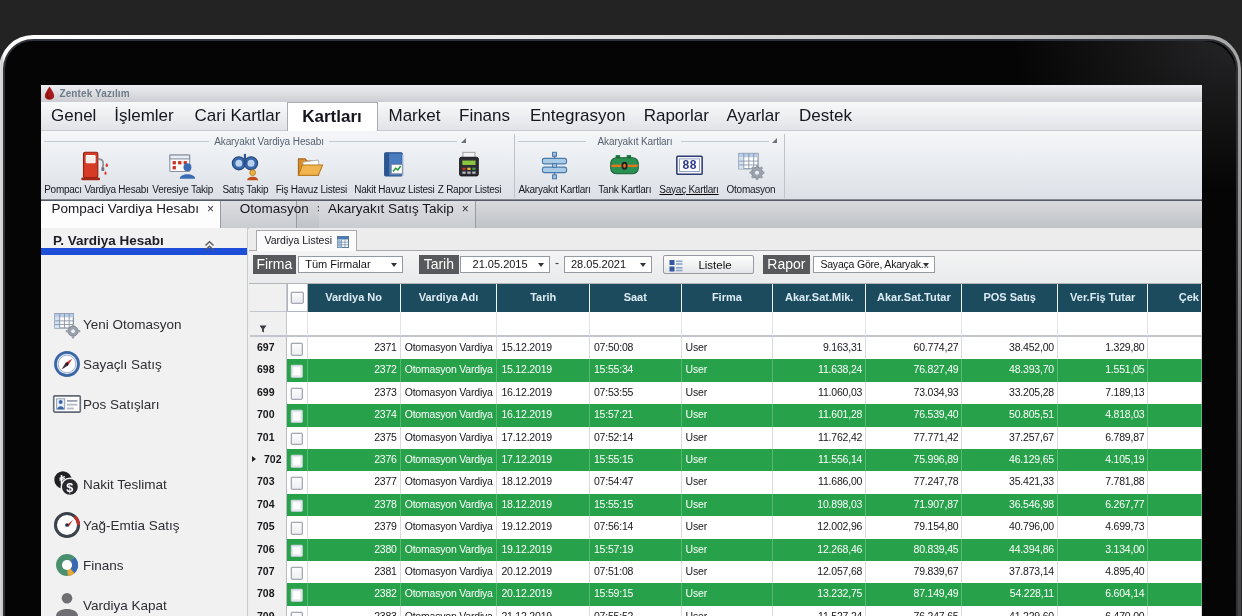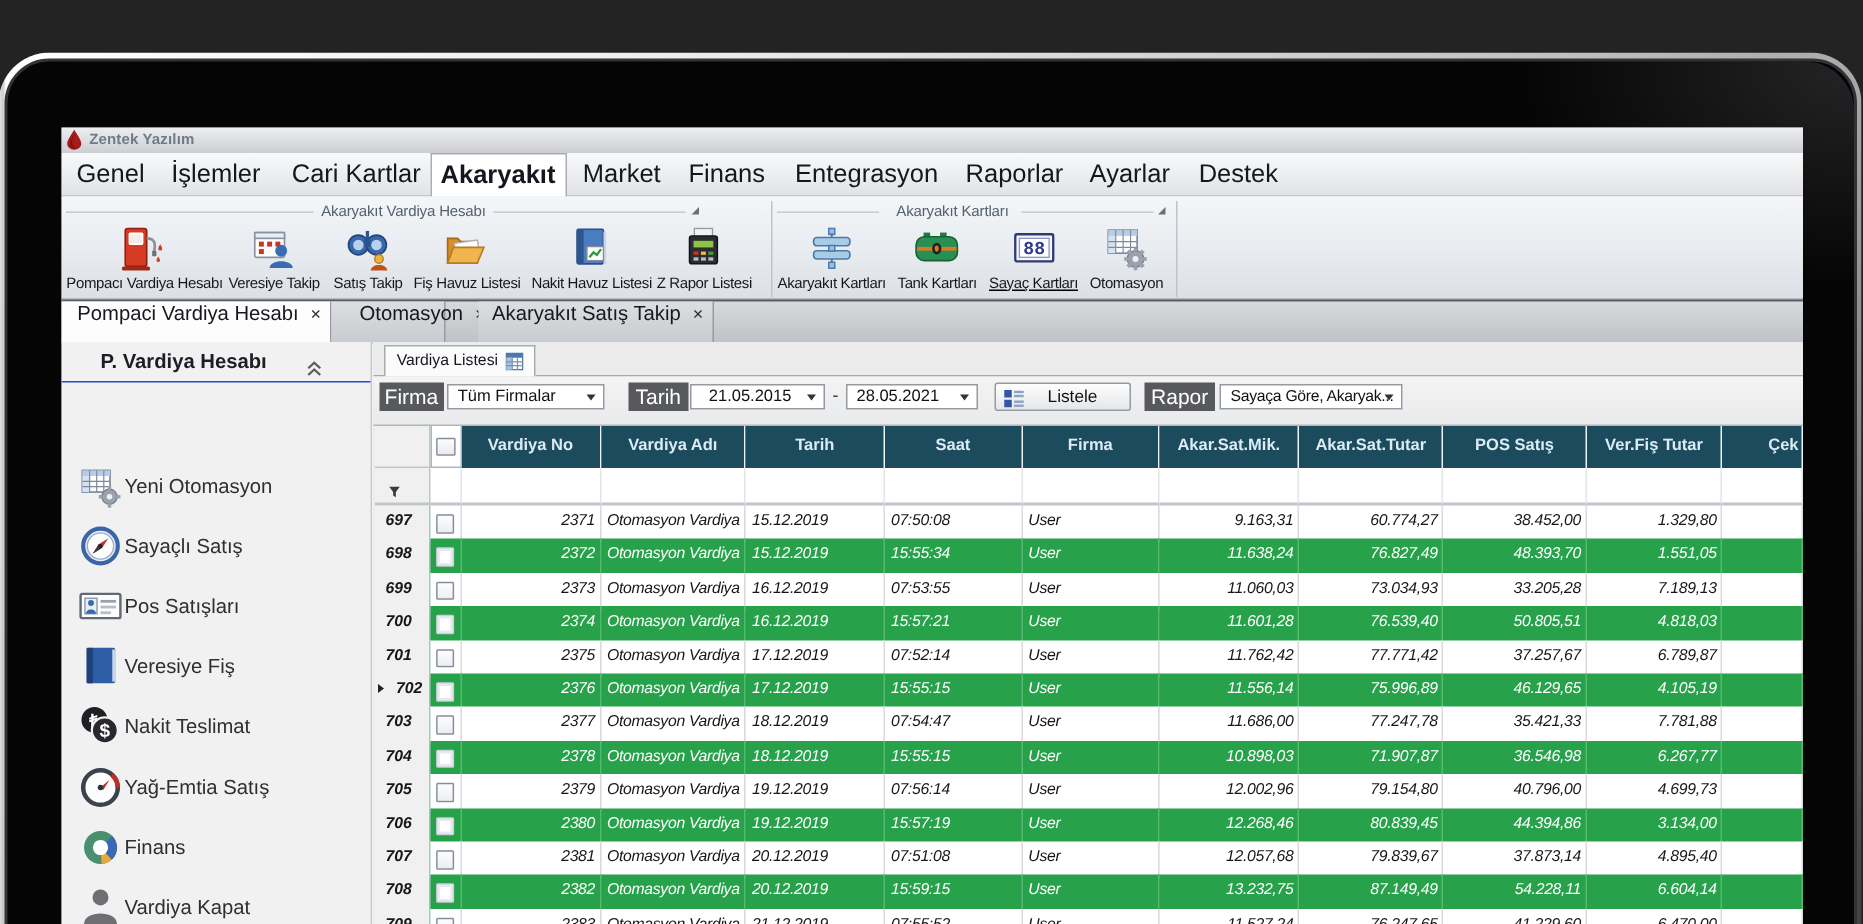--- a/index.html
+++ b/index.html
@@ -45,22 +45,22 @@
 .doctabs{position:absolute;left:0;top:115px;width:100%;height:28.5px;
  background:linear-gradient(#d7d9dc,#bfc2c6);border-top:1px solid #565a62;}
 .dtab{position:absolute;top:0;height:28.5px;font-size:13.5px;color:#17171f;
  border-right:1px solid #989ca2;background:linear-gradient(#dcdee1,#c8cbcf);
  line-height:16px;white-space:nowrap;}
 .dtab.active{background:#fdfdfd;}
 .dtab .x{font-size:12px;color:#2e2e36;font-weight:normal;margin-left:8px;}
 
 .sidebar{position:absolute;left:0;top:143.5px;width:207px;height:388px;background:#f1f1f2;
  border-right:1px solid #c9cdc9;}
-.sb-head{position:absolute;left:0;top:0;width:100%;height:27px;border-bottom:1px solid #1d4ed8;
- font-size:13.5px;font-weight:bold;color:#1d1d24;line-height:26px;padding-left:26px;}
+.sb-head{position:absolute;left:0;top:0;width:100%;height:27px;border-bottom:7px solid #1d4ed8;
+ font-size:13.5px;font-weight:bold;color:#1d1d24;line-height:26px;padding-left:12px;}
 .sb-chev{position:absolute;right:32px;top:7px;color:#5a5a60;}
 .sb-item{position:absolute;left:0;width:100%;height:40.2px;}
 .sb-item .lbl{position:absolute;left:42px;top:50%;transform:translateY(-50%);
  font-size:13.5px;color:#2e2e33;white-space:nowrap;}
 .sb-item svg{position:absolute;left:11px;top:50%;transform:translateY(-50%);}
 
 .main{position:absolute;left:208px;top:143.5px;width:953px;height:388px;background:#ececed;}
 .vtab-row{position:absolute;left:0;top:0;width:100%;height:22.5px;border-bottom:1px solid #a8aaad;
  background:#ececed;}
 .vtab{position:absolute;left:6.5px;top:2px;width:101px;height:21px;background:#fbfbfc;
@@ -72,32 +72,32 @@
  font-size:14px;text-align:center;line-height:18px;}
 .tcombo{position:absolute;top:5px;height:17.5px;background:#fff;border:1px solid #9599a0;
  font-size:11px;color:#111;line-height:15.5px;padding-left:6px;padding-right:16px;white-space:nowrap;overflow:hidden;}
 .tcombo .arr{position:absolute;right:5px;top:6.5px;width:0;height:0;
  border-left:3.5px solid transparent;border-right:3.5px solid transparent;
  border-top:4px solid #333;}
 .lbtn{position:absolute;left:413.5px;top:4px;width:91px;height:19.5px;
  background:linear-gradient(#fefefe,#e4e6e9);border:1px solid #9599a0;border-radius:2px;
  font-size:11.5px;color:#111;text-align:center;line-height:18px;}
 
-.grid{position:absolute;left:1px;top:56px;width:952px;height:332px;background:#22c55e;}
+.grid{position:absolute;left:1px;top:56px;width:952px;height:332px;background:#bef264;}
 .grow{display:grid;grid-template-columns:37px 20.5px 93.2px 96.7px 92.6px 91.6px 91.6px 93.1px 96.2px 95.5px 90.5px auto;position:absolute;left:0;width:100%;}
 .gc{position:relative;overflow:hidden;white-space:nowrap;}
 .ghead{height:28px;}
 .ghead .gc{background:#1c4b5d;color:#dcebf5;font-weight:bold;font-size:11px;
  text-align:center;line-height:27px;border-right:1px solid #eef3f6;}
 .ghead .gc.hcell{background:#f0f0f1;border-right:1px solid #c3c6cc;border-bottom:1px solid #c3c6cc;}
 .ghead .gc.ckcell{background:#fff;border:1px solid #b0b4bc;border-top:none;}
 .gfilter{top:28px;height:25px;background:#fff;}
 .gfilter .gc{border-right:1px solid #e2e4e8;border-bottom:2px solid #c2c5cb;}
 .gfilter .gc.hcell{background:#f0f0f1;border-right:1px solid #c3c6cc;}
-.drow{height:25px;font-size:10.5px;letter-spacing:-0.2px;font-style:italic;}
+.drow{height:25px;font-size:10.5px;letter-spacing:-0.2px;}
 .drow .gc{line-height:21.5px;}
 .drow.w .gc{background:#fff;color:#17171a;border-right:1px solid #d9dbdf;
  border-bottom:1px solid #e3e5e8;}
 .drow.g .gc{background:#27a24b;color:#fff;border-right:1px solid #55b873;
  border-bottom:1px solid #27a24b;}
 .drow .gc.hcell{background:#f0f0f1 !important;color:#17171a !important;
  border-right:1px solid #b9bcc2 !important;border-bottom:1px solid #cdd0d4 !important;
  padding-left:7px;font-size:10.5px;font-weight:bold;letter-spacing:0;}
 .num{text-align:right;padding-right:3px;}
 .txt{text-align:left;padding-left:4px;}
@@ -120,21 +120,21 @@
       <div class="menubar">
         <span style="left:10.0px;">Genel</span>
         <span style="left:73.2px;">İşlemler</span>
         <span style="left:153.5px;">Cari Kartlar</span>
         <span style="left:347.5px;">Market</span>
         <span style="left:418.0px;">Finans</span>
         <span style="left:489.0px;">Entegrasyon</span>
         <span style="left:602.7px;">Raporlar</span>
         <span style="left:685.4px;">Ayarlar</span>
         <span style="left:758.1px;">Destek</span>
-        <span class="mtab-active" style="">Akaryakıt</span>
+        <span class="mtab-active" style="">Kartları</span>
       </div>
       <div class="ribbon">
         <div class="rcap" style="left:117px;width:222px;">Akaryakıt Vardiya Hesabı</div>
         <div class="rcapline" style="left:3px;width:165px;"></div>
         <div class="rcapline" style="left:288px;width:128px;"></div>
         <div class="rtri" style="left:420px;"></div>
         <div class="rsep" style="left:472.5px;"></div>
         <div class="rcap" style="left:530px;width:128px;">Akaryakıt Kartları</div>
         <div class="rcapline" style="left:477px;width:68px;"></div>
         <div class="rcapline" style="left:640px;width:88px;"></div>
@@ -328,28 +328,20 @@
             <rect x="1.5" y="6" width="23" height="14" rx="1" fill="#fdfdfd" stroke="#616876" stroke-width="1.4"></rect>
             <rect x="4" y="8.5" width="7" height="9" fill="#e8eef6" stroke="#8a96ac" stroke-width="0.8"></rect>
             <circle cx="7.5" cy="11.3" r="1.7" fill="#3a68ac"></circle>
             <path d="M4.6,17.5 c0,-3.4 5.8,-3.4 5.8,0 z" fill="#3a68ac"></path>
             <rect x="13" y="9.5" width="9" height="1.6" fill="#9aa2b2"></rect>
             <rect x="13" y="12.8" width="9" height="1.6" fill="#b8bec8"></rect>
             <rect x="13" y="16.1" width="6" height="1.6" fill="#b8bec8"></rect>
           </svg>
           <span class="lbl">Pos Satışları</span>
         </div>
-        <div class="sb-item" style="top:196.2px;">
-          <svg width="30" height="30" viewBox="0 0 26 26" style="">
-            <rect x="5" y="2.5" width="16.5" height="20.5" rx="1" fill="#2e5ea6"></rect>
-            <rect x="5" y="2.5" width="3.6" height="20.5" fill="#1e4278"></rect>
-            <rect x="19.8" y="3.5" width="1.7" height="18.5" fill="#c8d8ec"></rect>
-          </svg>
-          <span class="lbl">Veresiye Fiş</span>
-        </div>
         <div class="sb-item" style="top:236.4px;">
           <svg width="30" height="30" viewBox="0 0 26 26" style="">
             <circle cx="9.5" cy="9.5" r="7.5" fill="#1f1f24"></circle>
             <text x="9.5" y="13.4" font-size="10.5" font-weight="bold" fill="#fff" text-anchor="middle">₺</text>
             <circle cx="15.5" cy="15.5" r="7.5" fill="#28282e" stroke="#f2f2f2" stroke-width="1.3"></circle>
             <text x="15.5" y="19.6" font-size="11" font-weight="bold" fill="#fff" text-anchor="middle">$</text>
           </svg>
           <span class="lbl">Nakit Teslimat</span>
         </div>
         <div class="sb-item" style="top:276.6px;">

